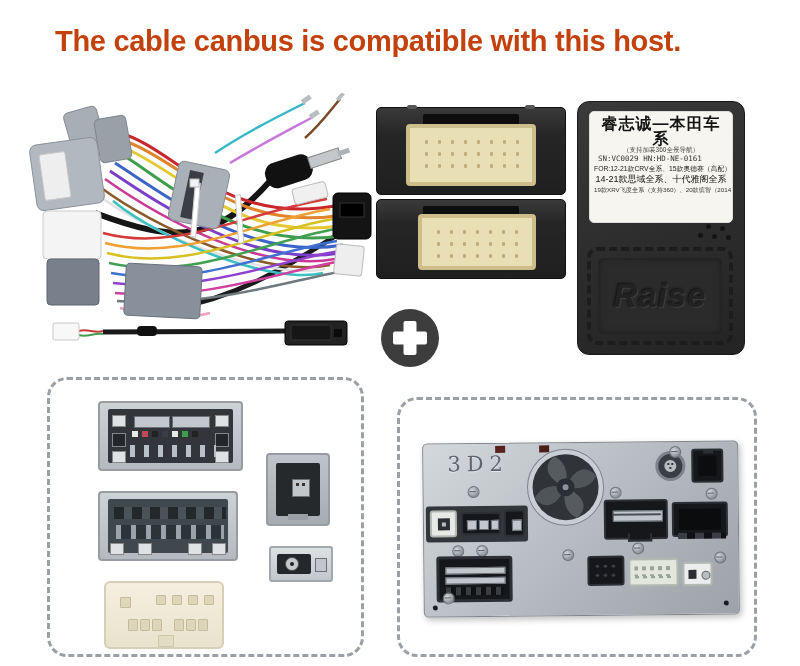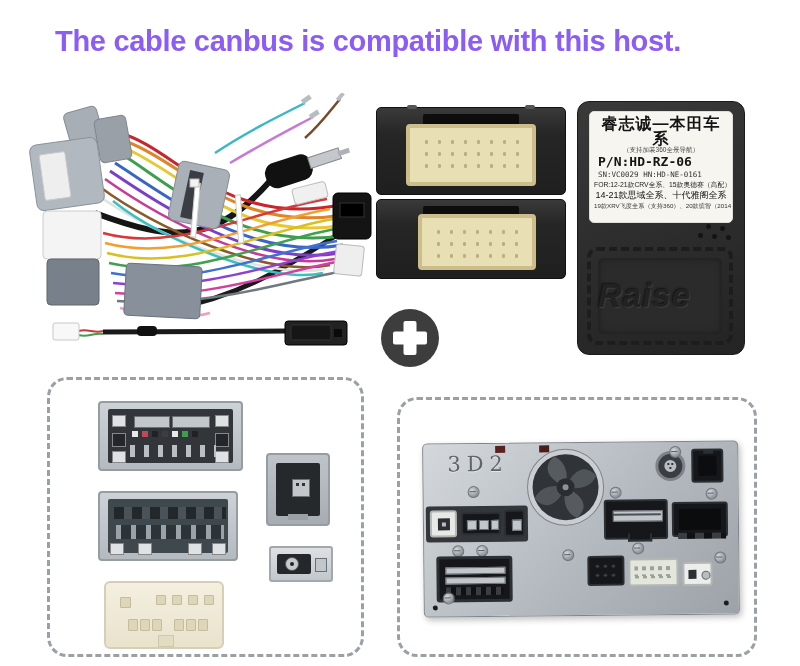--- a/index.html
+++ b/index.html
@@ -1,19 +1,19 @@
 <!DOCTYPE html>
 <html><head>
 <meta charset="utf-8">
 <style>
   html,body{margin:0;padding:0;background:#fff;}
   .page{position:relative;width:800px;height:666px;background:#ffffff;overflow:hidden;
         font-family:"Liberation Sans", sans-serif;}
   
-  .heading{position:absolute;left:55px;top:24px;color:#8b5cf6;font-weight:800;
+  .heading{position:absolute;left:55px;top:24px;color:#c2410c;font-weight:800;
            font-size:29px;line-height:35px;letter-spacing:-0.3px;}
   
   .module{position:absolute;background:linear-gradient(180deg,#3a3a3a,#262626 30%,#1f1f1f);
           border:1px solid #111;border-radius:5px;}
   .module .latch{position:absolute;left:50%;transform:translateX(-50%);top:6px;width:96px;height:12px;
           background:#0d0d0d;border-radius:2px;}
   .module .socket{position:absolute;left:50%;transform:translateX(-50%);background:#e9dfb4;
           border:4px solid #cdbd8a;border-radius:4px;}
   .module .pins{position:absolute;inset:6px 8px;
           background-image:radial-gradient(circle,#bfae7c 1.7px,transparent 2px);
@@ -33,21 +33,21 @@
   .lbl-sn{font-family:"DejaVu Sans Mono", monospace;font-size:7.5px;color:#333;
           text-align:left;padding-left:4px;line-height:10px;}
   .lbl-for1{font-size:6.8px;color:#222;line-height:10px;white-space:nowrap;}
   .lbl-for2{font-size:9px;color:#111;line-height:11px;white-space:nowrap;}
   .lbl-for3{font-size:6.2px;color:#333;line-height:9px;white-space:nowrap;}
   .canbus .dots{position:absolute;left:112px;top:122px;width:40px;height:20px;}
   .canbus .dots i{position:absolute;width:5px;height:5px;border-radius:50%;background:#141414;}
   .raise-ring{position:absolute;left:9px;top:145px;width:146px;height:98px;box-sizing:border-box;
           border:4px dashed #1d1d1d;border-radius:10px;}
   .raise-inner{position:absolute;inset:7px;background:#2b2b2b;border-radius:6px;
-          box-shadow:inset 0 0 6px #1a1a1a;display:flex;align-items:center;}
+          box-shadow:inset 0 0 6px #1a1a1a;display:flex;align-items:center;justify-content:center;}
   .raise-text{font-size:33px;font-weight:800;font-style:italic;color:#222;
           text-shadow:1px 1px 1px #3f3f3f, -1px -1px 2px #141414;letter-spacing:1px;}
   
   .plus{position:absolute;left:381px;top:309px;width:58px;height:58px;border-radius:50%;
         background:#3d3d3d;}
   .plus::before,.plus::after{content:"";position:absolute;background:#fff;border-radius:2px;}
   .plus::before{left:50%;top:12px;width:13px;height:34px;transform:translateX(-50%);}
   .plus::after{top:50%;left:12px;width:34px;height:13px;transform:translateY(-50%);}
   
   .dashed-box{position:absolute;border:3px dashed #9aa0a6;border-radius:20px;box-sizing:border-box;}
@@ -170,21 +170,20 @@
     <div class="latch"></div>
     <div class="socket" style="top:14px;width:110px;height:48px;margin-left:6px;">
       <div class="pins"></div>
     </div>
   </div>
 
   <div class="canbus">
     <div class="label">
       <div class="lbl-title">睿志诚—本田车系</div>
       <div class="lbl-sub">（支持加装360全景导航）</div>
-      <div class="lbl-pn">P/N:HD-RZ-06</div>
       <div class="lbl-sn">SN:VC0029  HN:HD-NE-0161</div>
       <div class="lbl-for1">FOR:12-21款CRV全系、15款奥德赛（高配）</div>
       <div class="lbl-for2">14-21款思域全系、十代雅阁全系</div>
       <div class="lbl-for3">19款XRV飞度全系（支持360）、20款缤智（2014）</div>
     </div>
     <div class="dots">
       <i style="left:16px;top:0;"></i>
         <i style="left:30px;top:2px;"></i>
       <i style="left:8px;top:9px;"></i>
         <i style="left:22px;top:10px;"></i>

